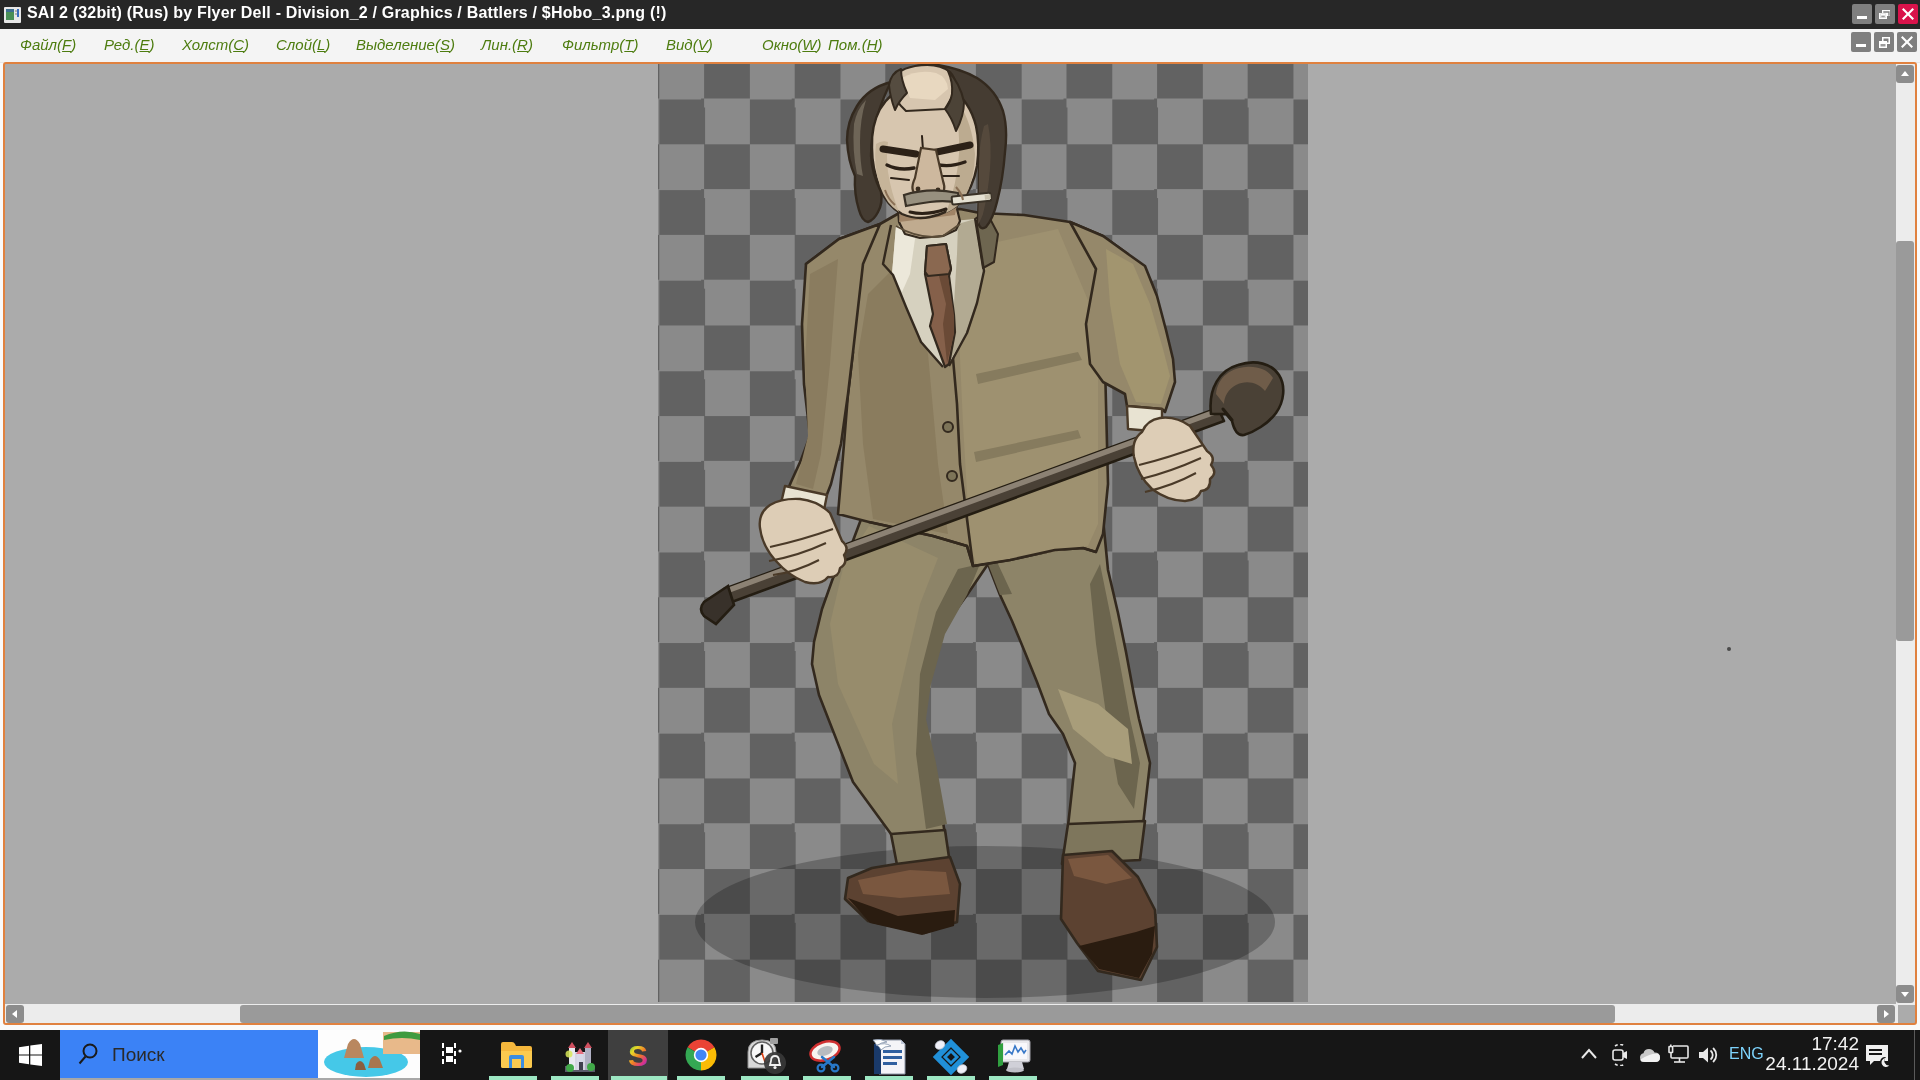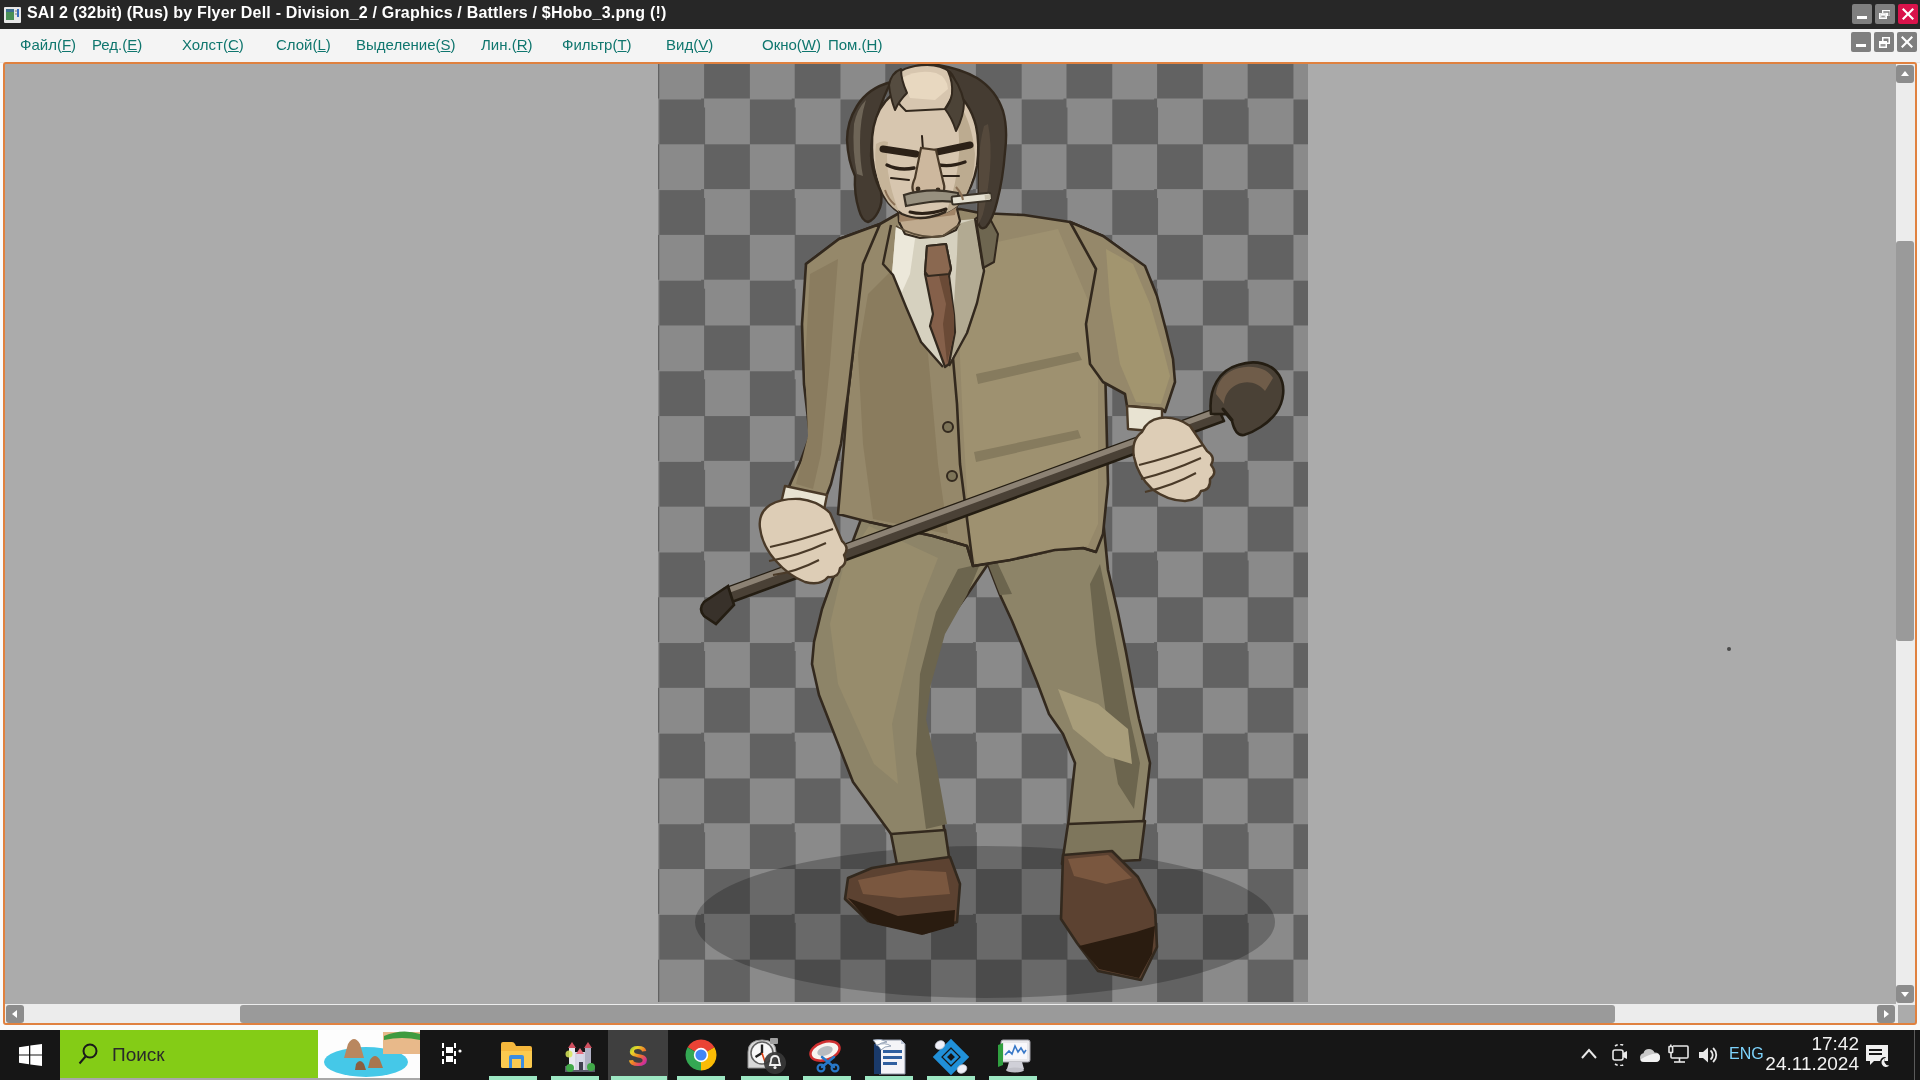--- a/index.html
+++ b/index.html
@@ -5,38 +5,38 @@
   * { margin:0; padding:0; box-sizing:border-box; }
   html,body { width:1920px; height:1080px; overflow:hidden; background:#fafafa;
     font-family:"Liberation Sans", sans-serif; }
   .abs { position:absolute; }
   
   #titlebar { position:absolute; left:0; top:0; width:1920px; height:29px; background:#272727; }
   #titletext { position:absolute; left:27px; top:4px; color:#fff; font-size:16px; font-weight:bold; letter-spacing:0.2px; }
   .tbtn { position:absolute; top:4px; width:20px; height:20px; border-radius:2px; background:#7f7f7f; }
   
   #menubar { position:absolute; left:0; top:29px; width:1920px; height:34px; background:#f4f4f4; border-bottom:1px solid #e8e8e8; }
-  .mi { position:absolute; top:7px; font-size:15px; color:#0f766e; }
+  .mi { position:absolute; top:7px; font-size:15px; color:#4d7c0f;font-style:italic; }
   .mbtn { position:absolute; top:3px; width:20px; height:20px; border-radius:2px; background:#7f7f7f; }
   
   #canvwin { position:absolute; left:3px; top:62px; width:1914px; height:963px;
      border:2px solid #e0813f; border-radius:3px; background:#ababab; overflow:hidden; }
   #checker { position:absolute; left:653px; top:0px; width:650px; height:938px;
      background-color:#8a8a8a;
      background-image: conic-gradient(#626262 0.25turn, #8a8a8a 0 0.5turn, #626262 0 0.75turn, #8a8a8a 0);
      background-size:90.6px 90.6px;
      background-position:1.3px -10.3px;
   }
   
   .sbtrack { position:absolute; background:#ececec; }
   .sbthumb { position:absolute; background:#9a9a9a; border-radius:3px; }
   .sbbtn { position:absolute; background:#8c8c8c; border-radius:3px; }
   
   #taskbar { position:absolute; left:0; top:1030px; width:1920px; height:50px; background:#161616; }
-  #searchbox { position:absolute; left:60px; top:0px; width:360px; height:50px; background:#84cc16; border-bottom:2px solid #a8a8a8; }
+  #searchbox { position:absolute; left:60px; top:0px; width:360px; height:50px; background:#3b82f6; border-bottom:2px solid #a8a8a8; }
   .greenbar { position:absolute; top:46px; height:4px; background:#9de7c3; }
   #clockbox { position:absolute; left:1763px; top:4px; width:96px; color:#f2f2f2; font-size:19px; line-height:20px; text-align:right; }
 </style>
 </head>
 <body>
 
 <div id="titlebar">
   <svg class="abs" style="left:4px;top:7px" width="17" height="16" viewBox="0 0 17 16">
     <rect x="0" y="0" width="17" height="16" rx="1" fill="#e8e8e8"></rect>
     <rect x="2" y="2" width="8" height="11" fill="#4a8f56"></rect>
@@ -54,21 +54,21 @@
         <rect x="5.3" y="9.7" width="5.5" height="4" fill="#fff"></rect>
         <rect x="6.3" y="11.6" width="3.5" height="1.6" fill="#9c9c9c"></rect>
       </svg></div>
   <div class="tbtn" style="left:1898px;background:#d9134b"><svg width="20" height="20">
         <path d="M5.5 5.5 L10 10 L14.5 5.5 L16 7 L11.5 11.5 L16 16 L14.5 17.5 L10 13 L5.5 17.5 L4 16 L8.5 11.5 L4 7 Z" transform="translate(0,-1.5)" fill="#fff"></path>
       </svg></div>
 </div>
 
 <div id="menubar">
   <div class="mi" style="left:20px">Файл(<u>F</u>)</div>
-  <div class="mi" style="left:92px">Ред.(<u>E</u>)</div>
+  <div class="mi" style="left:104px">Ред.(<u>E</u>)</div>
   <div class="mi" style="left:182px">Холст(<u>C</u>)</div>
   <div class="mi" style="left:276px">Слой(<u>L</u>)</div>
   <div class="mi" style="left:356px">Выделение(<u>S</u>)</div>
   <div class="mi" style="left:481px">Лин.(<u>R</u>)</div>
   <div class="mi" style="left:562px">Фильтр(<u>T</u>)</div>
   <div class="mi" style="left:666px">Вид(<u>V</u>)</div>
   <div class="mi" style="left:762px">Окно(<u>W</u>)</div>
   <div class="mi" style="left:828px">Пом.(<u>H</u>)</div>
   <div class="mbtn" style="left:1851px"><svg width="20" height="20">
         <rect x="5" y="12" width="10" height="3" fill="#fff"></rect>

